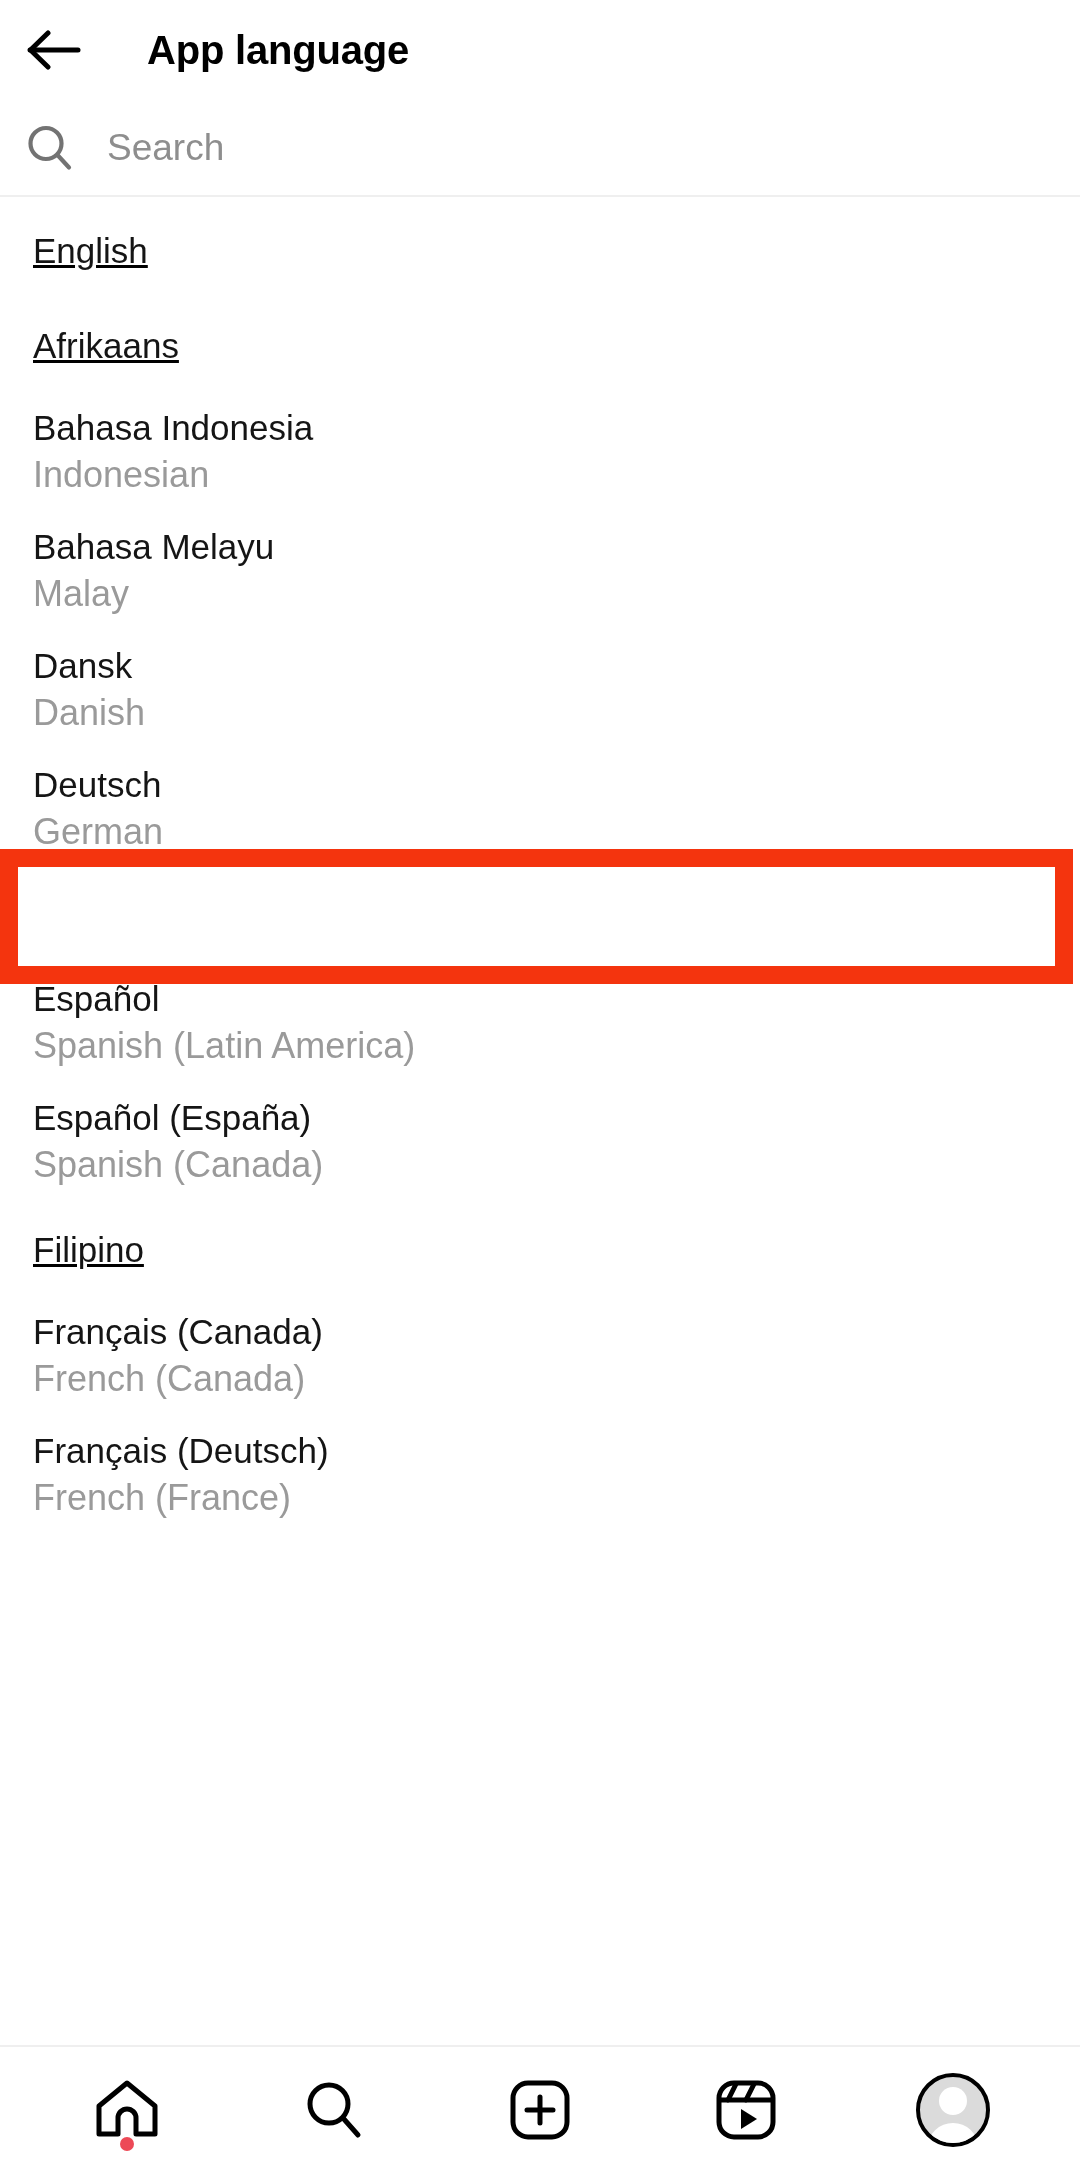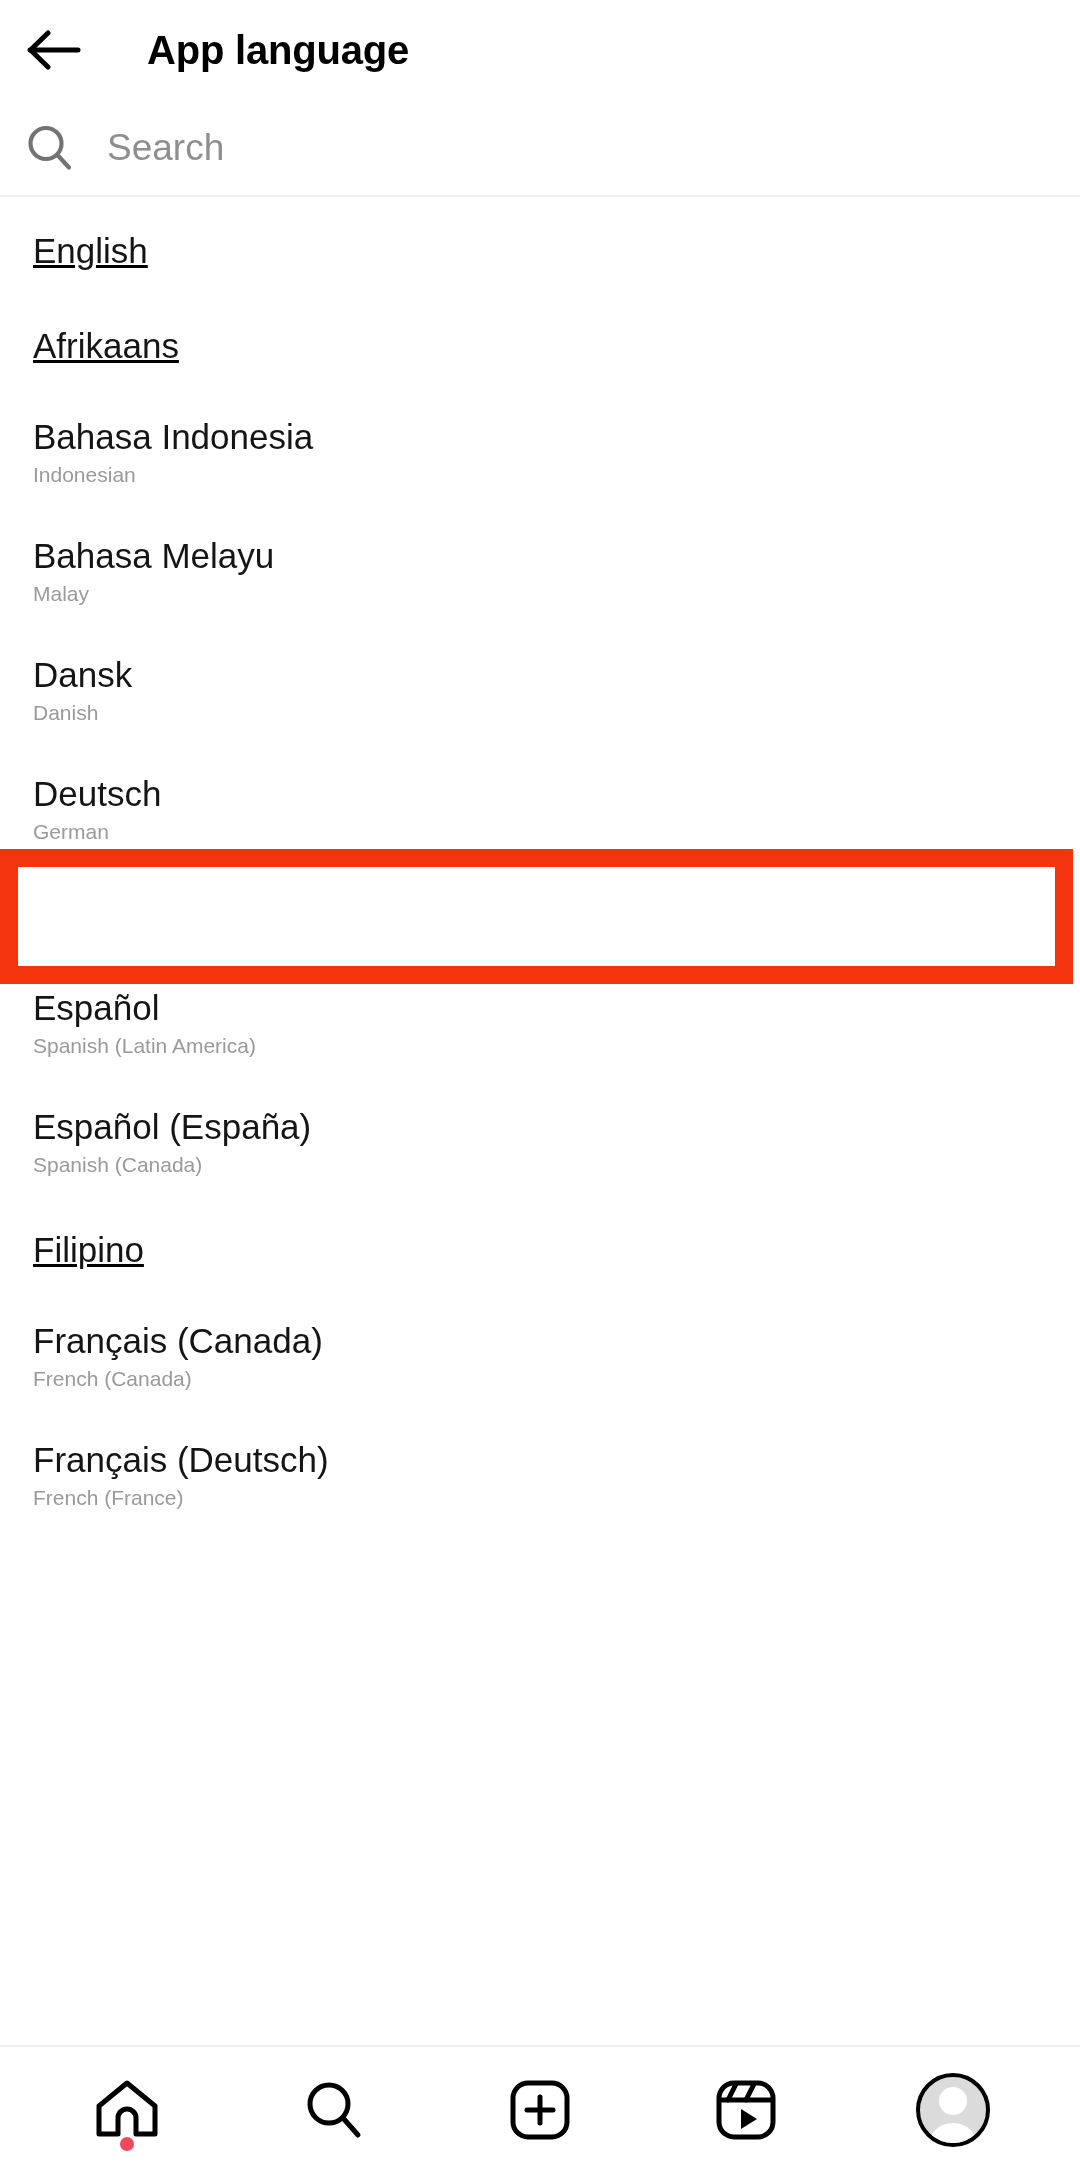--- a/index.html
+++ b/index.html
@@ -86,21 +86,21 @@
   .lang-title-line {
     display:flex; align-items:center; gap:22px;
   }
   .lang-title {
     font-size:35px;
     color:#151515;
     line-height:1.12;
     white-space:nowrap;
   }
   .lang-sub {
-    font-size:21px;
+    font-size:36px;
     color:#9a9a9a;
     line-height:1.18;
     margin-top:7px;
     white-space:nowrap;
   }
   .check-icon { display:flex; align-items:center; }
   .check-icon svg { display:block; }
 
   
   .highlight-box {

